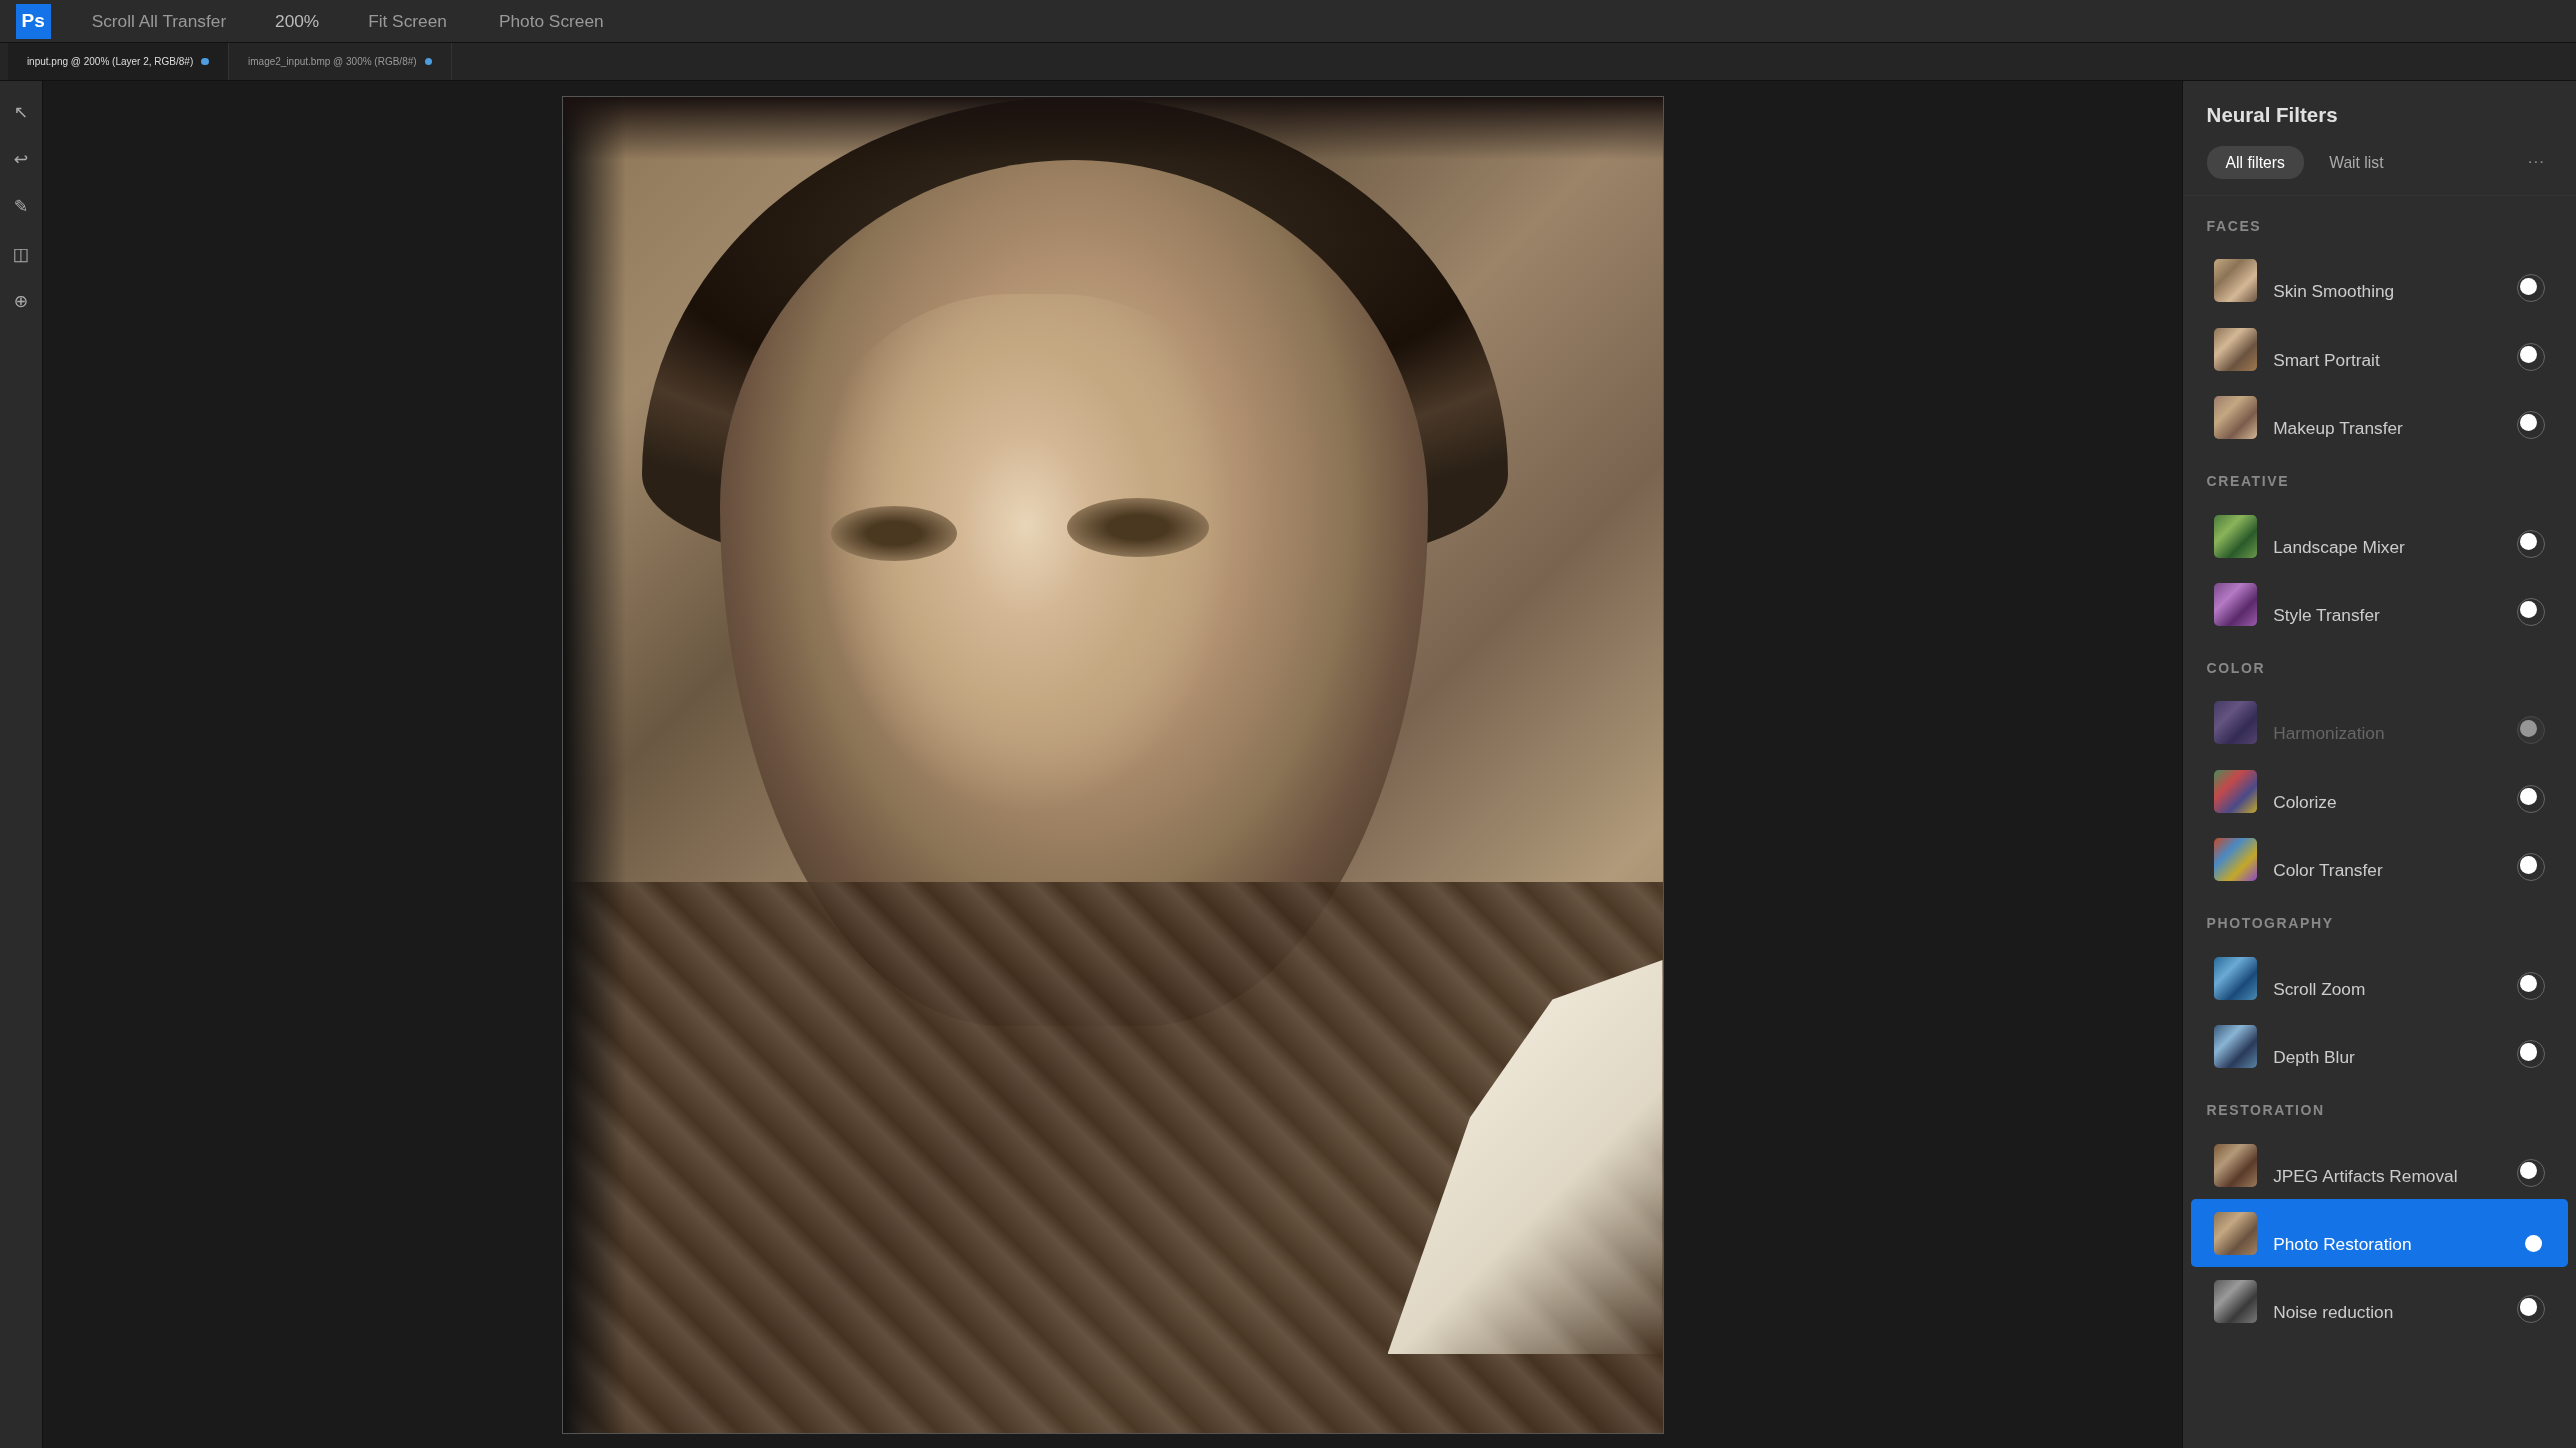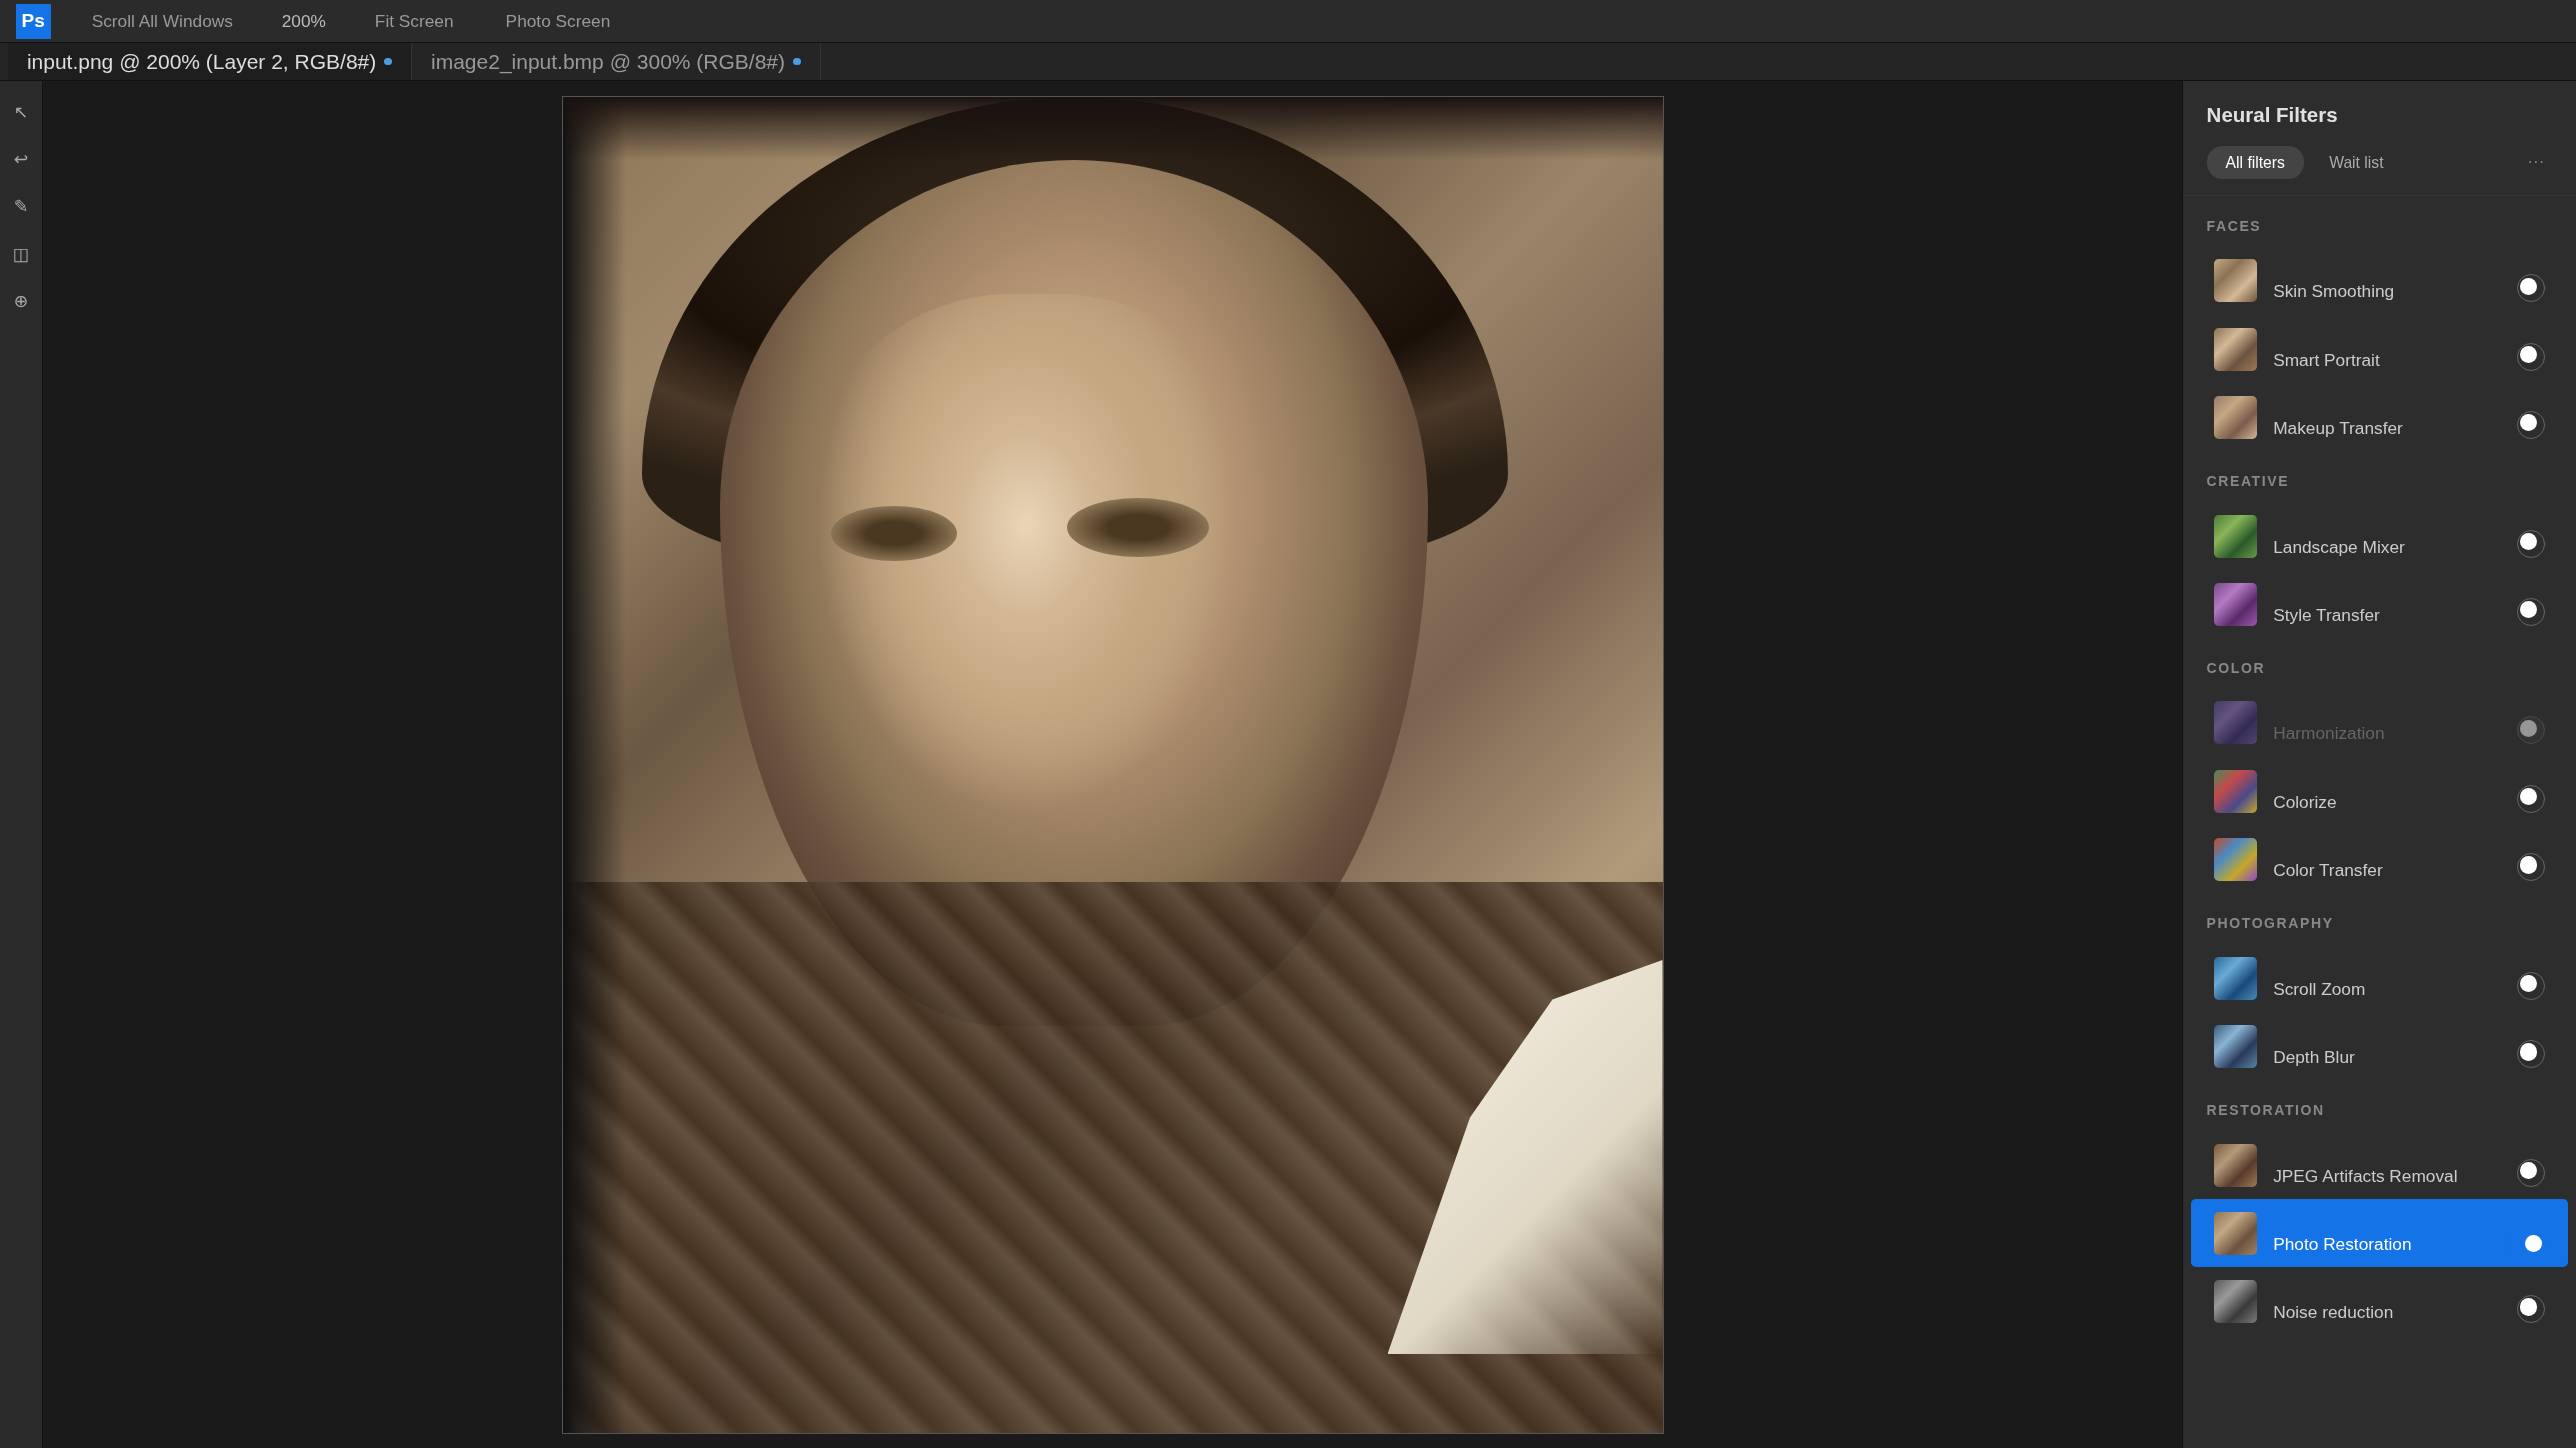--- a/index.html
+++ b/index.html
@@ -59,21 +59,21 @@
       align-items: center;
       padding: 0 7.9px;
       border-bottom: 0.8px solid #111;
       flex-shrink: 0;
     }
     .tab {
       height: 100%;
       display: flex;
       align-items: center;
       padding: 0 19px;
-      font-size: 21px;
+      font-size: 10px;
       color: #999;
       border-right: 0.8px solid #333;
       cursor: pointer;
       position: relative;
     }
     .tab.active {
       background: #1e1e1e;
       color: #ddd;
     }
     .tab-dot {
@@ -437,21 +437,21 @@
       color: #888;
       font-size: 14px;
       flex-shrink: 0;
     }
   </style>
 </head>
 <body>
 
 <div id="top-bar">
   <div class="top-bar-logo">Ps</div>
-  <button class="top-bar-btn">Scroll All Windows</button>
+  <button class="top-bar-btn">Scroll All Transfer</button>
   <span class="top-bar-zoom">200%</span>
   <button class="top-bar-btn">Fit Screen</button>
   <button class="top-bar-btn">Photo Screen</button>
 </div>
 
 <div id="tab-bar">
   <div class="tab active">
     <span>input.png @ 200% (Layer 2, RGB/8#)</span>
     <span class="tab-dot"></span>
   </div>

